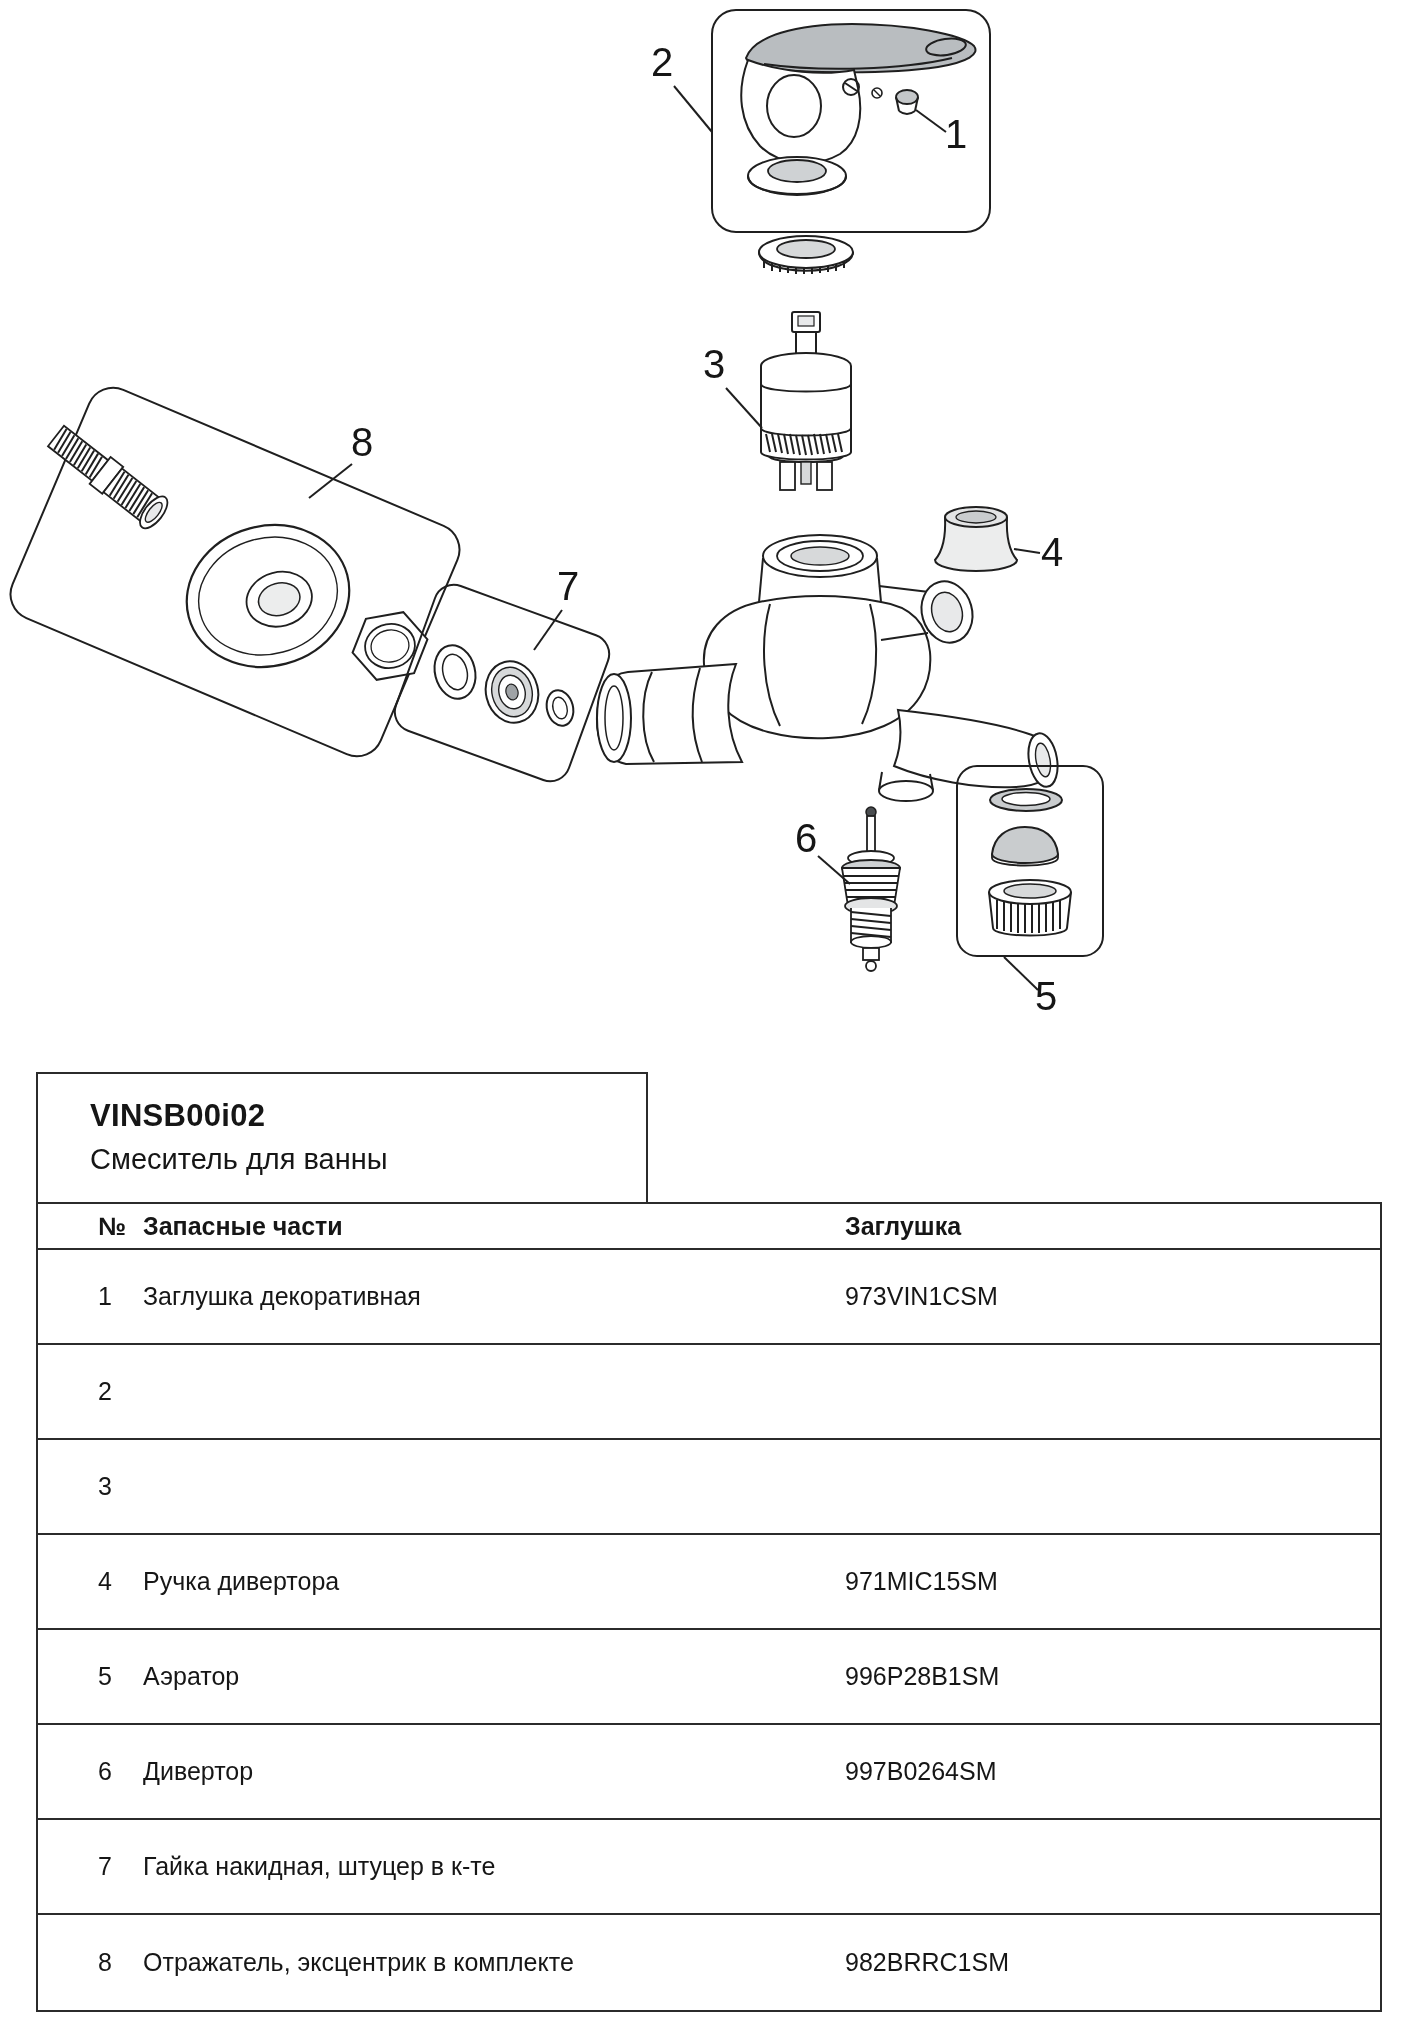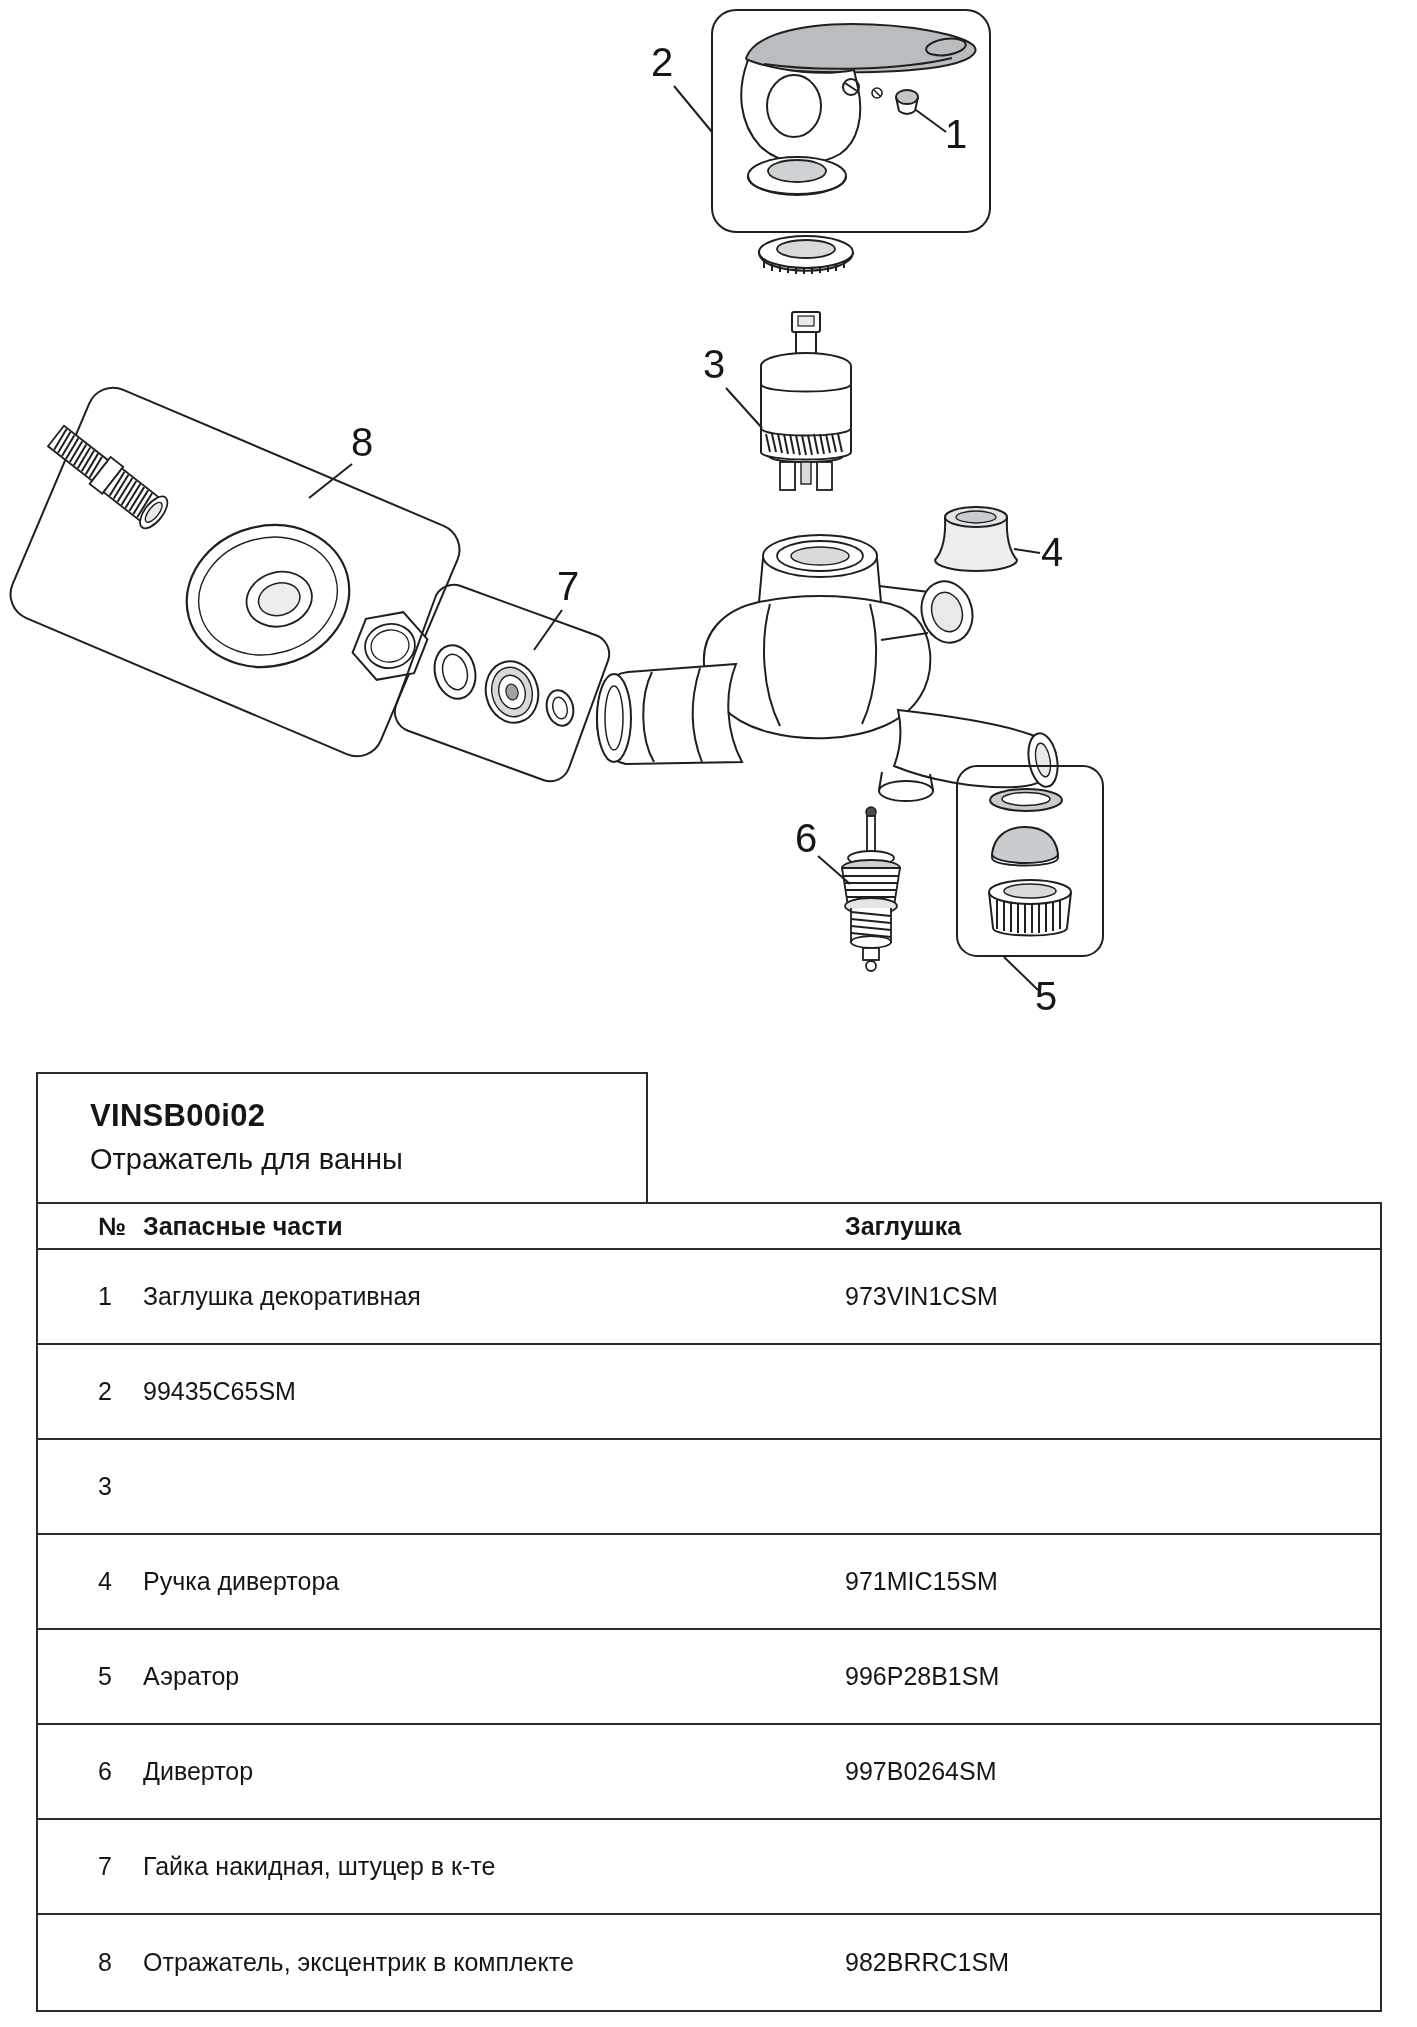--- a/index.html
+++ b/index.html
@@ -257,37 +257,36 @@
     <text class="co" x="714" y="378">3</text>
     <text class="co" x="1052" y="566">4</text>
     <text class="co" x="1046" y="1010">5</text>
     <text class="co" x="806" y="852">6</text>
     <text class="co" x="568" y="600">7</text>
     <text class="co" x="362" y="456">8</text>
   </svg>
 
   <div class="title-box">
     <div class="p-code">VINSB00i02</div>
-    <div class="p-name">Отражатель для ванны</div>
+    <div class="p-name">Смеситель для ванны</div>
   </div>
 
   <div class="parts-table">
     <div class="t-row t-head">
       <div class="c-num">№</div>
       <div class="c-name">Запасные части</div>
       <div class="c-sku">Заглушка</div>
     </div>
     <div class="t-row">
       <div class="c-num">1</div>
       <div class="c-name">Заглушка декоративная</div>
       <div class="c-sku">973VIN1CSM</div>
     </div>
     <div class="t-row">
       <div class="c-num">2</div>
-      <div class="c-sku">99435C65SM</div>
     </div>
     <div class="t-row">
       <div class="c-num">3</div>
     </div>
     <div class="t-row">
       <div class="c-num">4</div>
       <div class="c-name">Ручка дивертора</div>
       <div class="c-sku">971MIC15SM</div>
     </div>
     <div class="t-row">

